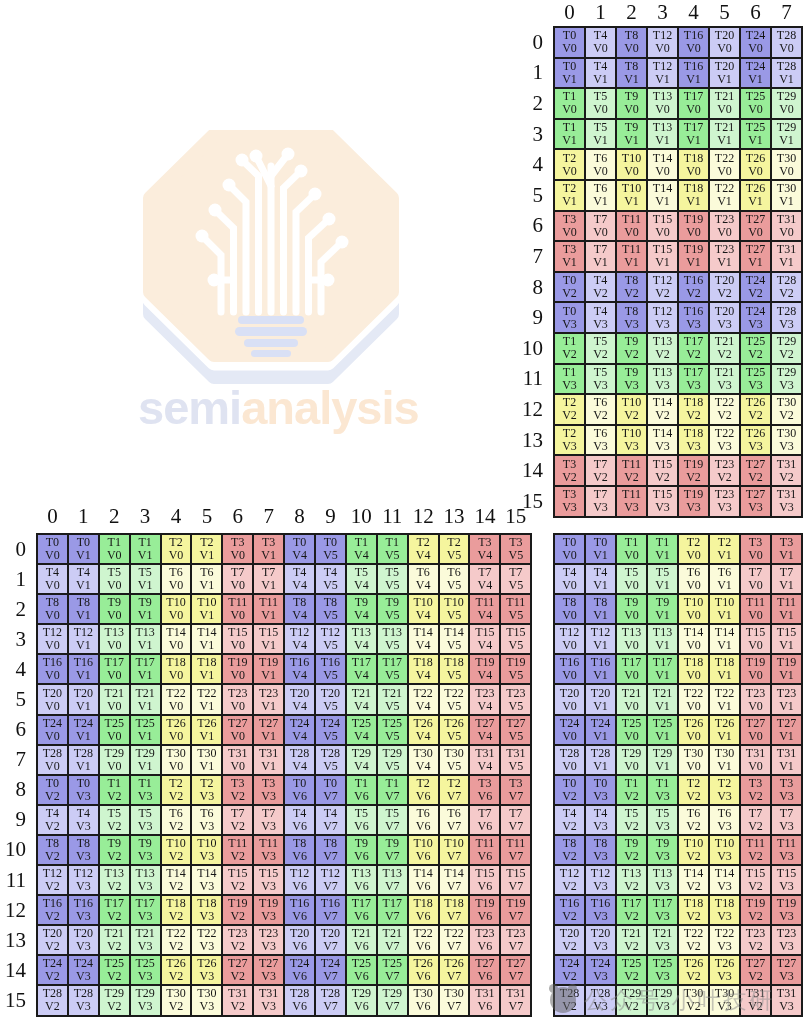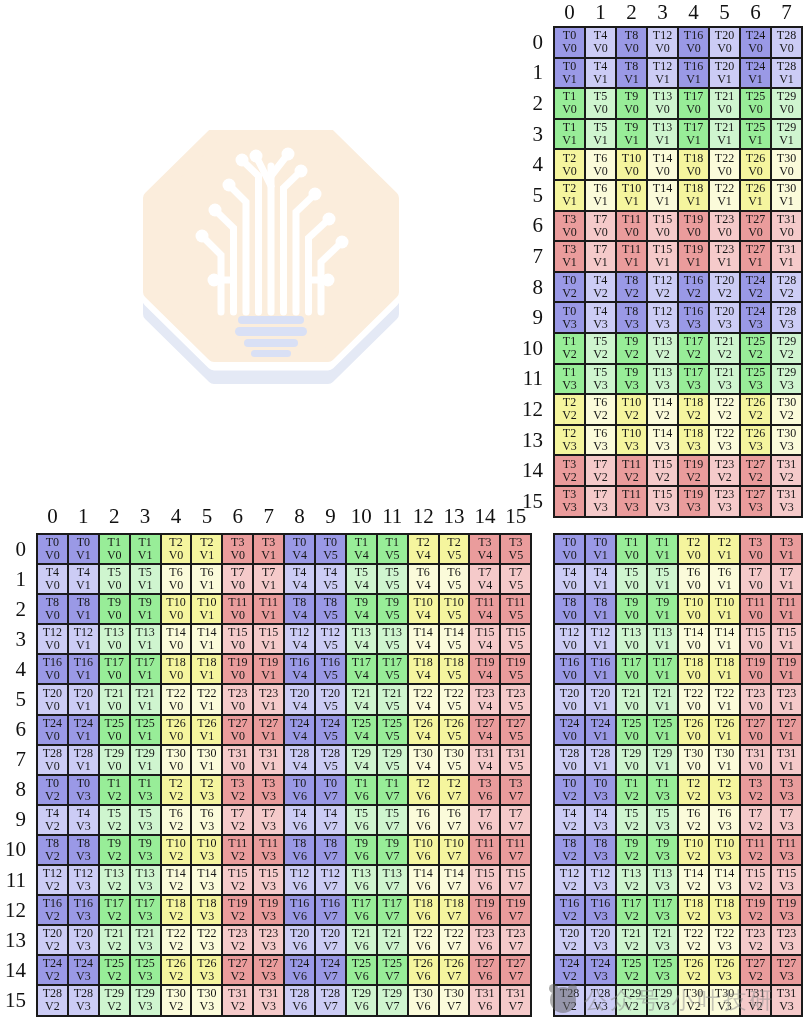--- a/index.html
+++ b/index.html
@@ -108,20 +108,21 @@
         <circle cx="190" cy="150" r="6.5"></circle>
     </g>
 
     <g fill="#d9e0f5">
       <rect x="100" y="186" width="66" height="8" rx="4"></rect>
       <rect x="97" y="197" width="72" height="9" rx="4.5"></rect>
       <rect x="106" y="209" width="54" height="8" rx="4"></rect>
       <rect x="113" y="220" width="40" height="7" rx="3.5"></rect>
     </g>
   </svg>
+  <div class="wordmark"><span class="wm-semi">semi</span><span class="wm-analysis">analysis</span></div>
 </div>
 
 <div id="tr" class="tblock">
   <div class="col-headers">
       <div>0</div>
       <div>1</div>
       <div>2</div>
       <div>3</div>
       <div>4</div>
       <div>5</div>

